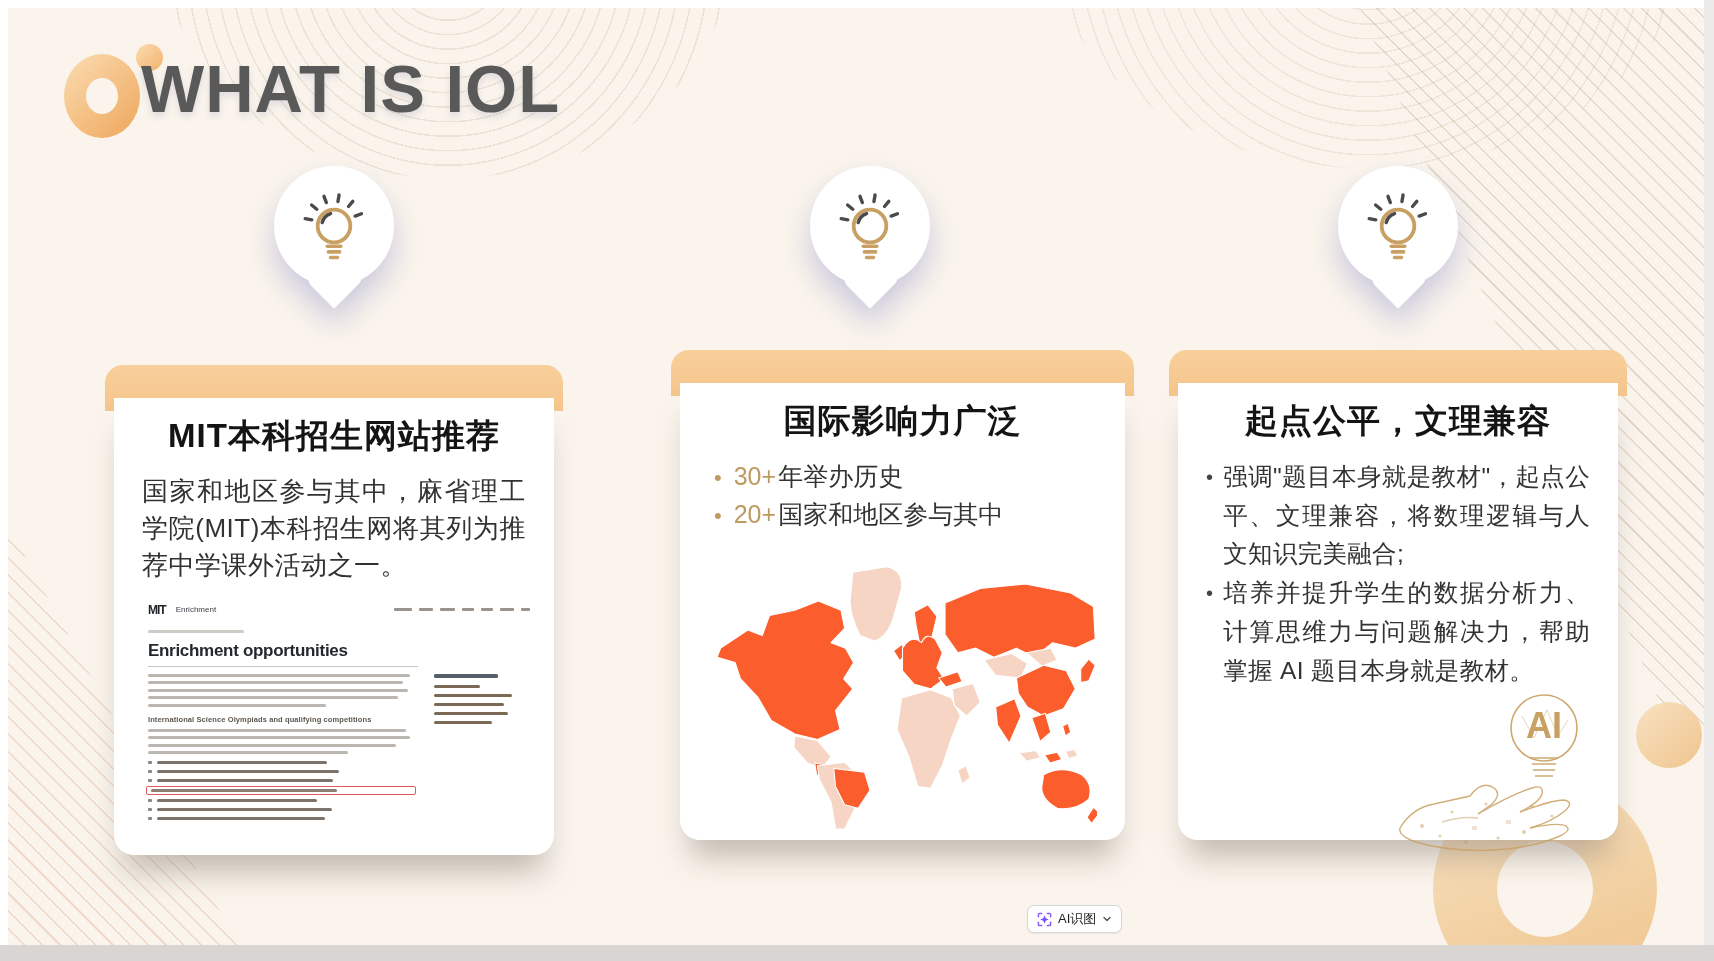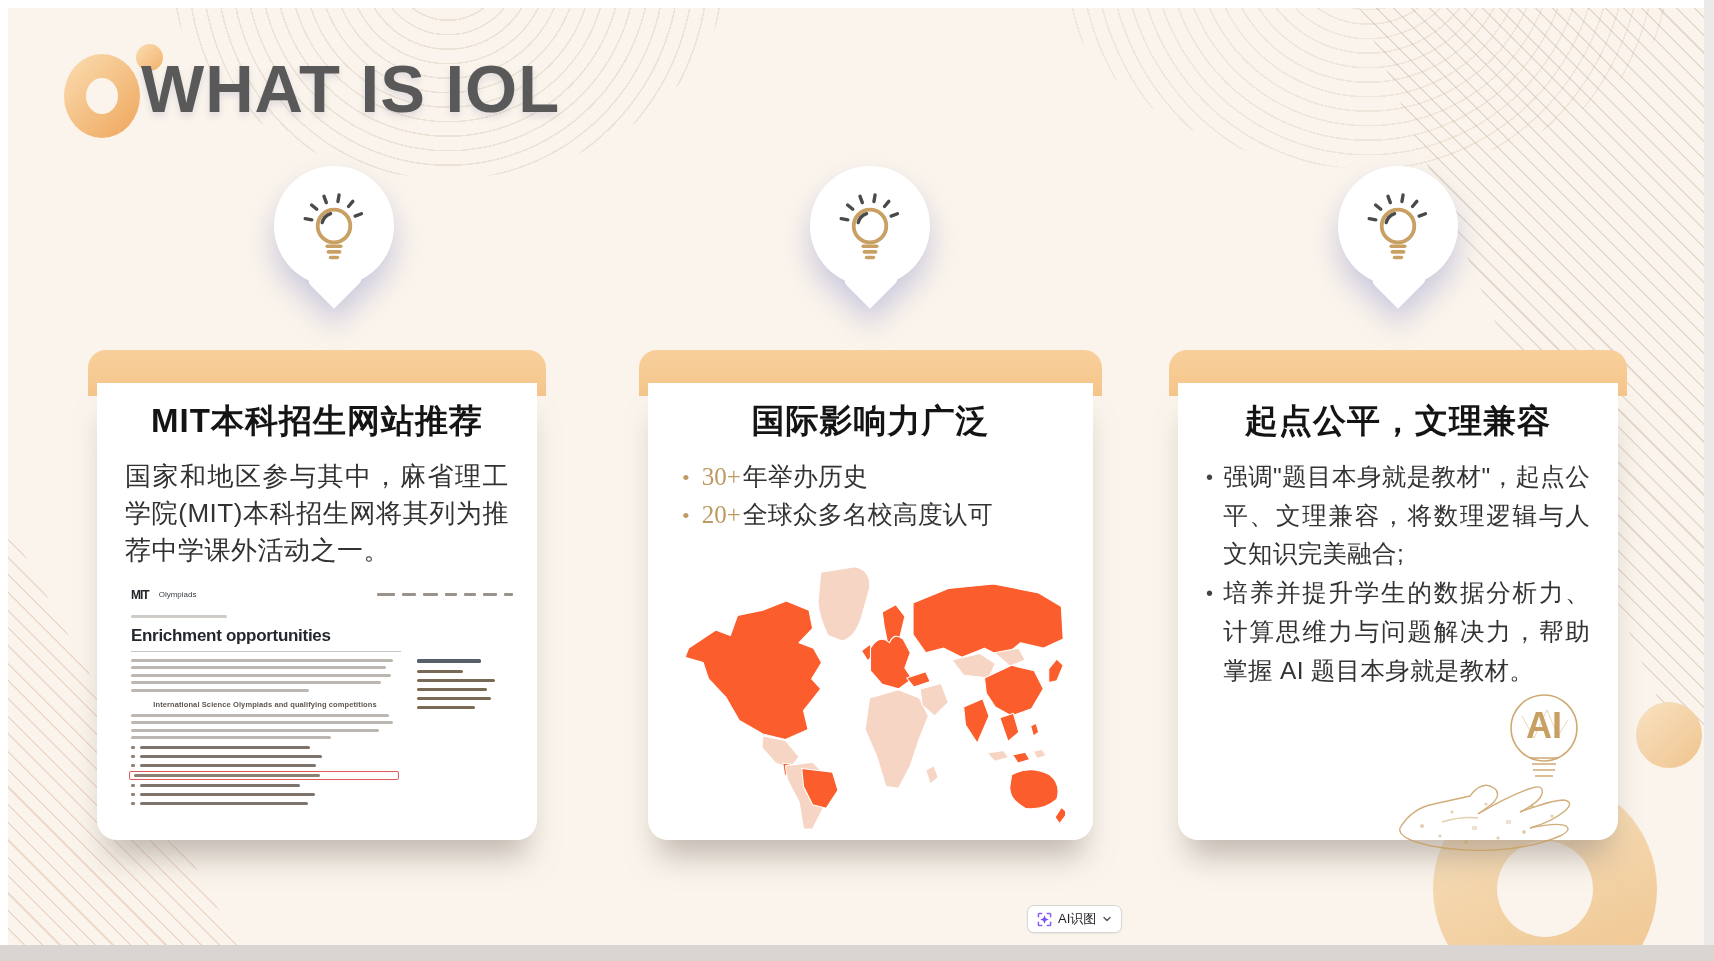--- a/index.html
+++ b/index.html
@@ -66,21 +66,21 @@
   .shot-head { display:flex; align-items:center; height:20px; }
   .mit-logo { font-weight:800; font-size:12px; color:#20242B; letter-spacing:-1px; }
   .mit-adm { font-size:8px; color:#3a3f46; margin-left:10px; }
   .shot-nav { margin-left:auto; display:flex; gap:7px; }
   .shot-nav .bar { height:3px; border-radius:1px; background:#9a938c; }
   .crumb { margin-top:10px; }
   .bar { height:3px; border-radius:1.5px; background:#AFA8A1; }
   .shot-h1 { margin-top:8px; font-size:17px; font-weight:800; color:#23272E; letter-spacing:-.3px; }
   .shot-hr { margin-top:5px; width:270px; height:1px; background:#C9C4BE; }
   .shot-cols { display:flex; margin-top:7px; }
-  .shot-main { width:268px;text-align:center; }
+  .shot-main { width:268px; }
   .shot-side { margin-left:18px; width:92px; }
   .p-lines .bar { margin-bottom:4.5px; background:#A59D95; opacity:.75; }
   .shot-h2 { margin-top:8px; font-size:7.5px; font-weight:700; color:#5E564E; letter-spacing:.1px; filter:blur(.2px); }
   .list { margin-top:7px; }
   .list-row { display:flex; align-items:center; margin-bottom:6px; }
   .list-row .tick { width:4px; height:3px; background:#8d867f; margin-right:5px; border-radius:1px; }
   .list-row .bar { background:#7E736A; }
   .red-box { border:1.5px solid #E05A5A; border-radius:2px; padding:2px 4px; margin:-2px 0 4px -2px; display:flex; align-items:center; }
   .red-box .bar { background:#8d7f74; }
   .side-h .bar { background:#55606B; }
@@ -160,30 +160,30 @@
             <line x1="50.8" y1="23.2" x2="56.4" y2="21.1"></line>
         </g>
         <circle cx="32" cy="32" r="14.5" fill="none" stroke="#C9A063" stroke-width="3.4"></circle>
         <path d="M21.5 29 A 11.5 11.5 0 0 1 29 21" fill="none" stroke="#4a4a4a" stroke-width="3" stroke-linecap="round"></path>
         <line x1="26" y1="50" x2="38" y2="50" stroke="#C9A063" stroke-width="3.2" stroke-linecap="round"></line>
         <line x1="27" y1="55" x2="37" y2="55" stroke="#C9A063" stroke-width="3.2" stroke-linecap="round"></line>
         <line x1="29" y1="60" x2="35" y2="60" stroke="#C9A063" stroke-width="3.2" stroke-linecap="round"></line>
       </svg>
     </div>
 
-    <div class="card" style="left:80px; width:458px;">
+    <div class="card" style="left:97px; width:458px;margin-top:15px;">
       <div class="card-strip"></div>
       <div class="card-body">
         <div class="card-title">MIT本科招生网站推荐</div>
         <div class="card-para">国家和地区参与其中，麻省理工学院(MIT)本科招生网将其列为推荐中学课外活动之一。</div>
 
         <div class="shot">
           <div class="shot-head">
             <span class="mit-logo">MIT</span>
-            <span class="mit-adm">Olympiads</span>
+            <span class="mit-adm">Enrichment</span>
             <span class="shot-nav">
               <span class="bar" style="width:18px"></span>
                 <span class="bar" style="width:14px"></span>
               <span class="bar" style="width:15px"></span>
                 <span class="bar" style="width:12px"></span>
               <span class="bar" style="width:12px"></span>
                 <span class="bar" style="width:14px"></span>
               <span class="bar" style="width:9px"></span>
             </span>
           </div>
@@ -249,34 +249,34 @@
                 <div class="bar" style="width:70px"></div>
                   <div class="bar" style="width:74px"></div>
                 <div class="bar" style="width:58px"></div>
               </div>
             </div>
           </div>
         </div>
       </div>
     </div>
 
-    <div class="card" style="left:631px; width:463px;font-family:Liberation Serif, serif;">
+    <div class="card" style="left:663px; width:463px;">
       <div class="card-strip"></div>
       <div class="card-body">
         <div class="card-title">国际影响力广泛</div>
         <div class="mb-list">
           <div class="mb-item">
             <span class="mb-dot">•</span>
             <span class="mb-hl">30+</span>
             <span>年举办历史</span>
           </div>
           <div class="mb-item">
             <span class="mb-dot">•</span>
             <span class="mb-hl">20+</span>
-            <span>全球众多名校高度认可</span>
+            <span>国家和地区参与其中</span>
           </div>
         </div>
 
         <div class="map-wrap">
           <svg width="412" height="292" viewBox="0 0 430 300">
             <g stroke="#ffffff" stroke-width="1.2" stroke-linejoin="round">
 
               <path fill="#F7D5C5" d="M160,12 L198,6 Q216,10 214,30 L205,62 Q198,84 184,88 L168,82 Q158,62 157,45 Z"></path>
 
               <path fill="#FB5D2C" d="M14,96 L44,76 L60,82 L68,60 L96,54 L122,44 L147,54 L151,74 L136,90 L152,96 L161,112 L150,130 L160,141 L141,165 L146,186 L121,197 L96,191 L70,176 L55,150 L36,130 L30,112 L10,106 Z"></path>

